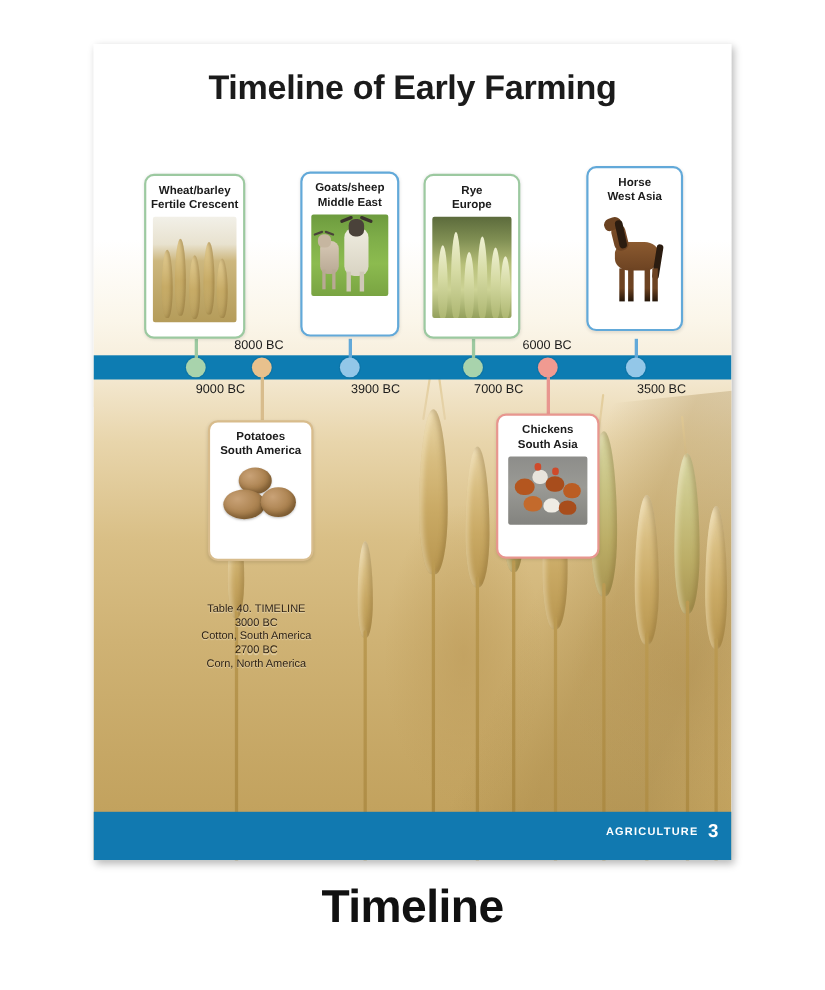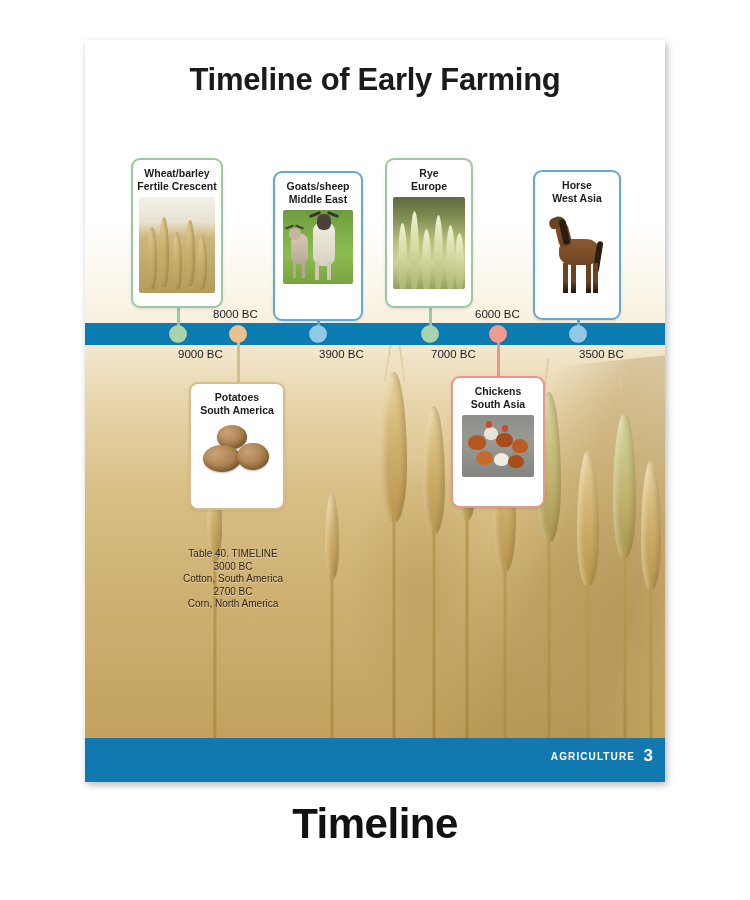--- a/index.html
+++ b/index.html
@@ -257,21 +257,21 @@
 Fertile Crescent</div>
     <div class="card-img img-wheat" style="width:76px;height:96px;">
       <div class="ear" style="left:8px;bottom:4%;height:62px;"></div>
       <div class="ear" style="left:20px;bottom:6%;height:70px;"></div>
       <div class="ear" style="left:33px;bottom:3%;height:58px;"></div>
       <div class="ear" style="left:46px;bottom:7%;height:66px;"></div>
       <div class="ear" style="left:58px;bottom:4%;height:54px;"></div>
     </div>
   </div>
 
-  <div class="card" style="left:188px;top:131px;width:90px;height:150px;border-color:#62a9d9;">
+  <div class="card" style="left:188px;top:116px;width:90px;height:150px;border-color:#62a9d9;">
     <div class="card-label">Goats/sheep
 Middle East</div>
     <div class="card-img img-goats" style="width:70px;height:74px;">
 
       <div style="position:absolute;left:30px;top:12px;width:22px;height:44px;border-radius:9px;background:linear-gradient(180deg,#efece0,#d8d3c2);"></div>
       <div style="position:absolute;left:34px;top:4px;width:14px;height:16px;border-radius:6px;background:#4a423a;"></div>
       <div style="position:absolute;left:26px;top:3px;width:12px;height:3px;border-radius:2px;background:#3a332c;transform:rotate(-22deg);"></div>
       <div style="position:absolute;left:44px;top:3px;width:12px;height:3px;border-radius:2px;background:#3a332c;transform:rotate(22deg);"></div>
       <div style="position:absolute;left:32px;top:52px;width:4px;height:18px;background:#cfc8b6;"></div>
       <div style="position:absolute;left:44px;top:52px;width:4px;height:18px;background:#cfc8b6;"></div>
@@ -291,21 +291,21 @@
     <div class="card-img img-rye" style="width:72px;height:92px;">
       <div class="spike" style="left:5px;height:66px;"></div>
       <div class="spike" style="left:17px;height:78px;"></div>
       <div class="spike" style="left:29px;height:60px;"></div>
       <div class="spike" style="left:41px;height:74px;"></div>
       <div class="spike" style="left:53px;height:64px;"></div>
       <div class="spike" style="left:62px;height:56px;"></div>
     </div>
   </div>
 
-  <div class="card" style="left:448px;top:130px;width:88px;height:150px;border-color:#62a9d9;">
+  <div class="card" style="left:448px;top:111px;width:88px;height:150px;border-color:#62a9d9;">
     <div class="card-label">Horse
 West Asia</div>
     <div class="card-img img-horse" style="width:72px;height:96px;">
 
       <div style="position:absolute;left:18px;top:30px;width:40px;height:26px;border-radius:13px/11px;background:linear-gradient(180deg,#8b5a30,#6d4322);"></div>
 
       <div style="position:absolute;left:16px;top:14px;width:13px;height:24px;border-radius:6px;background:linear-gradient(180deg,#7d4f2a,#6d4322);transform:rotate(-14deg);"></div>
 
       <div style="position:absolute;left:8px;top:8px;width:16px;height:11px;border-radius:6px 7px 5px 5px;background:#6b4221;transform:rotate(-20deg);"></div>
 

